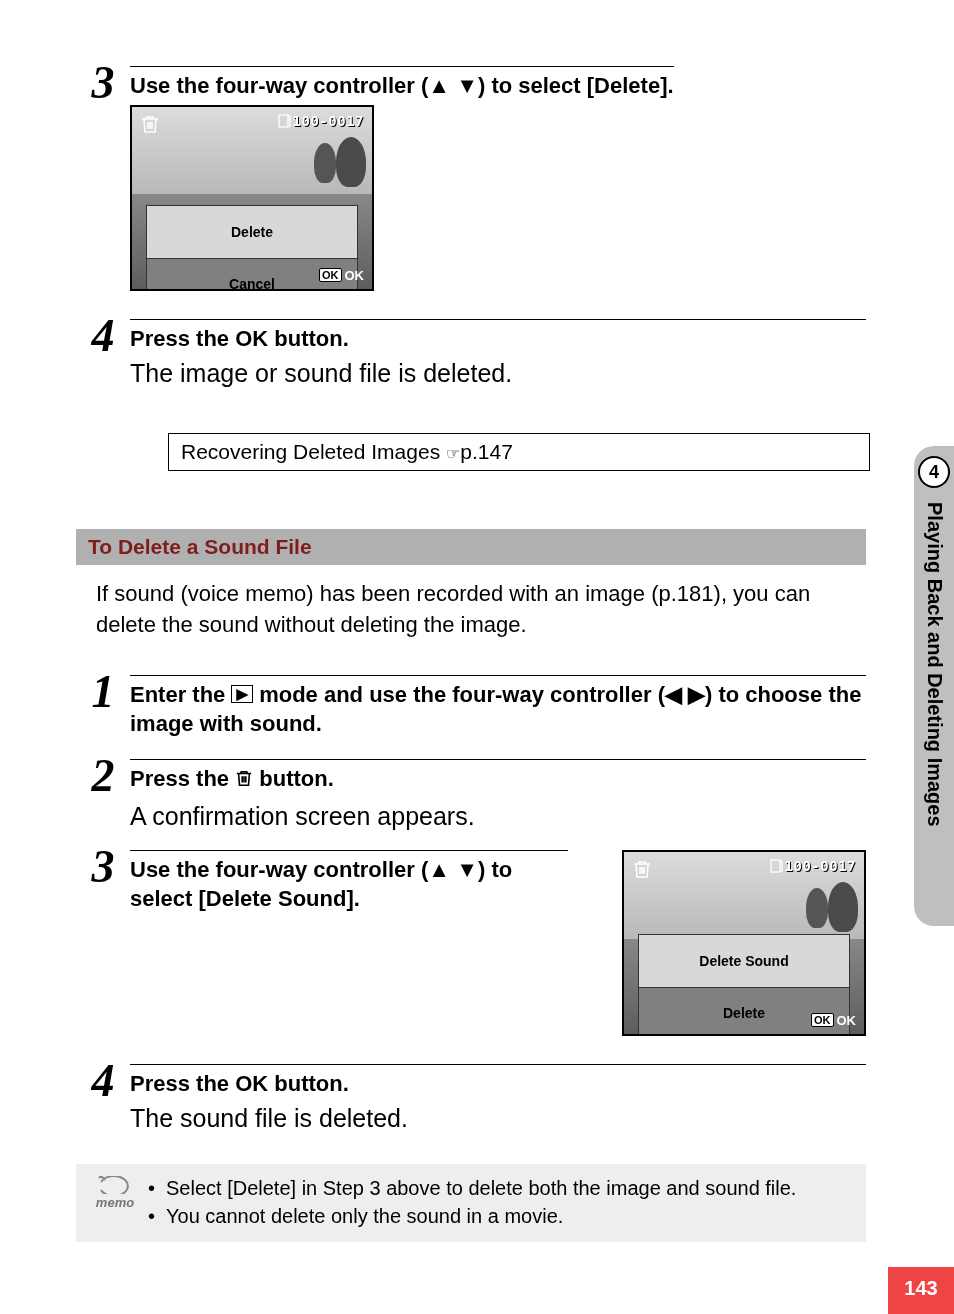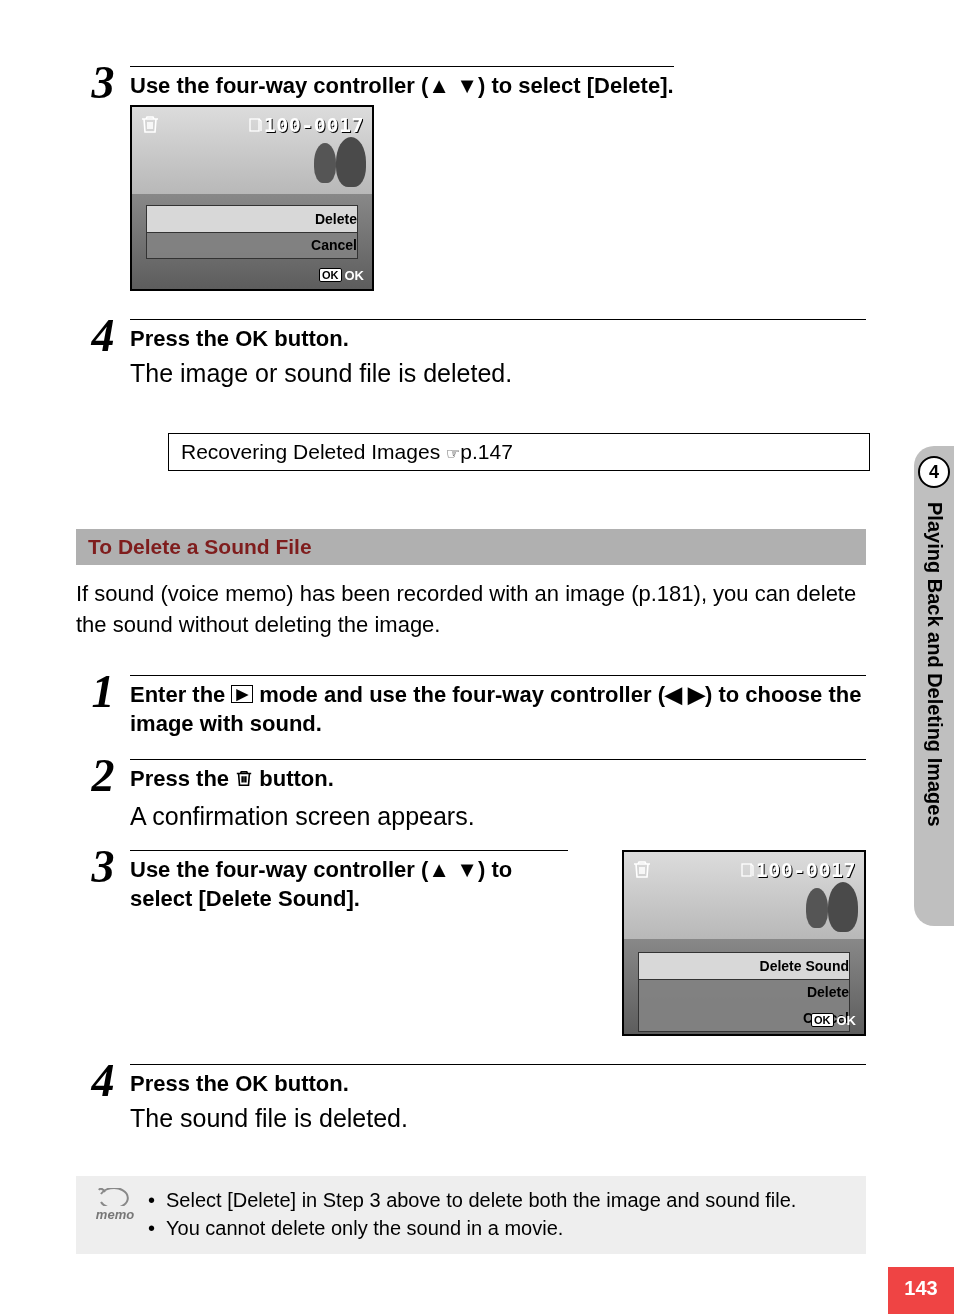--- a/index.html
+++ b/index.html
@@ -66,26 +66,27 @@
     color: #7f1d1d;
     font-size: 21px;
     font-weight: bold;
     padding: 6px 12px;
     margin-top: 58px;
   }
   .para {
     font-size: 22px;
     line-height: 1.4;
     margin-top: 14px;
+    margin-left: 20px;
   }
   .memo-block {
     display: flex;
     align-items: flex-start;
     background: #eee;
-    margin-top: 40px;
+    margin-top: 28px;
     padding: 10px 14px 12px 6px;
   }
   .memo-icon {
     width: 66px;
     text-align: center;
     font-style: italic;
     font-size: 13px;
     font-weight: bold;
     color: #777;
     position: relative;
@@ -153,35 +154,35 @@
     border: 2px solid #000;
     box-sizing: border-box;
     overflow: hidden;
   }
   .lcd .sky { position:absolute; left:0; top:0; right:0; height:48%; background: linear-gradient(#dcdcdc,#b8b8b8);}
   .lcd .land { position:absolute; left:0; bottom:0; right:0; height:52%; background: linear-gradient(#888,#5d5d5d);}
   .lcd .tree { position:absolute; right:6px; top:30px; width:30px; height:50px; background:#4a4a4a; border-radius:50% 50% 40% 40%;}
   .lcd .tree2{ position:absolute; right:36px; top:36px; width:22px; height:40px; background:#555; border-radius:50% 50% 40% 40%;}
   .lcd .fileno {
     position:absolute; top:6px; right:8px;
-    font-family: monospace; font-size:20px; color:#fff; text-shadow:1px 1px 0 #000;
+    font-family: monospace; font-size:14px; color:#fff; text-shadow:1px 1px 0 #000;
     font-weight:bold; letter-spacing:0.5px;
   }
   .lcd .trash-icon {
     position:absolute; top:6px; left:8px;
   }
   .lcd .menu {
     position:absolute; left:14px; right:14px;
     background: rgba(130,130,130,0.95);
     border: 1px solid #333;
   }
   .lcd .menu .row {
     font-size: 14px; font-weight: bold;
-    text-align: right;
-    padding: 5px 0;
+    text-align: center;
+    padding: 18px 0;
     color:#000;
   }
   .lcd .menu .row.sel {
     background: #d8d8d8;
     border: 1px solid #333;
     margin: -1px;
   }
   .lcd .ok-ind {
     position:absolute; bottom:6px; right:8px;
     font-size: 13px; color:#fff; font-weight:bold;
@@ -323,21 +324,21 @@
               <path fill="none" stroke="#fff" stroke-width="1.6" d="M4 6h12l-1 13H5z M2 6h16 M7 4h6l1 2H6z M8 9v7 M10 9v7 M12 9v7"></path>
             </svg>
         </span>
         <span class="fileno"><span class="filecard">
               <svg width="13" height="14" viewBox="0 0 13 14">
                 <rect x="1" y="1" width="9" height="12" fill="none" stroke="#fff" stroke-width="1.3"></rect>
                 <path d="M10 1l2 2v10" fill="none" stroke="#fff" stroke-width="1.3"></path>
               </svg>
               <span>100-0017</span>
             </span></span>
-        <div class="menu" style="top:100px;">
+        <div class="menu" style="top:82px;">
           <div class="row sel">Delete Sound</div>
           <div class="row">Delete</div>
           <div class="row">Cancel</div>
         </div>
         <div class="ok-ind">
           <span class="okbox">OK</span>
           <span>OK</span>
         </div>
       </div>
     </div>

